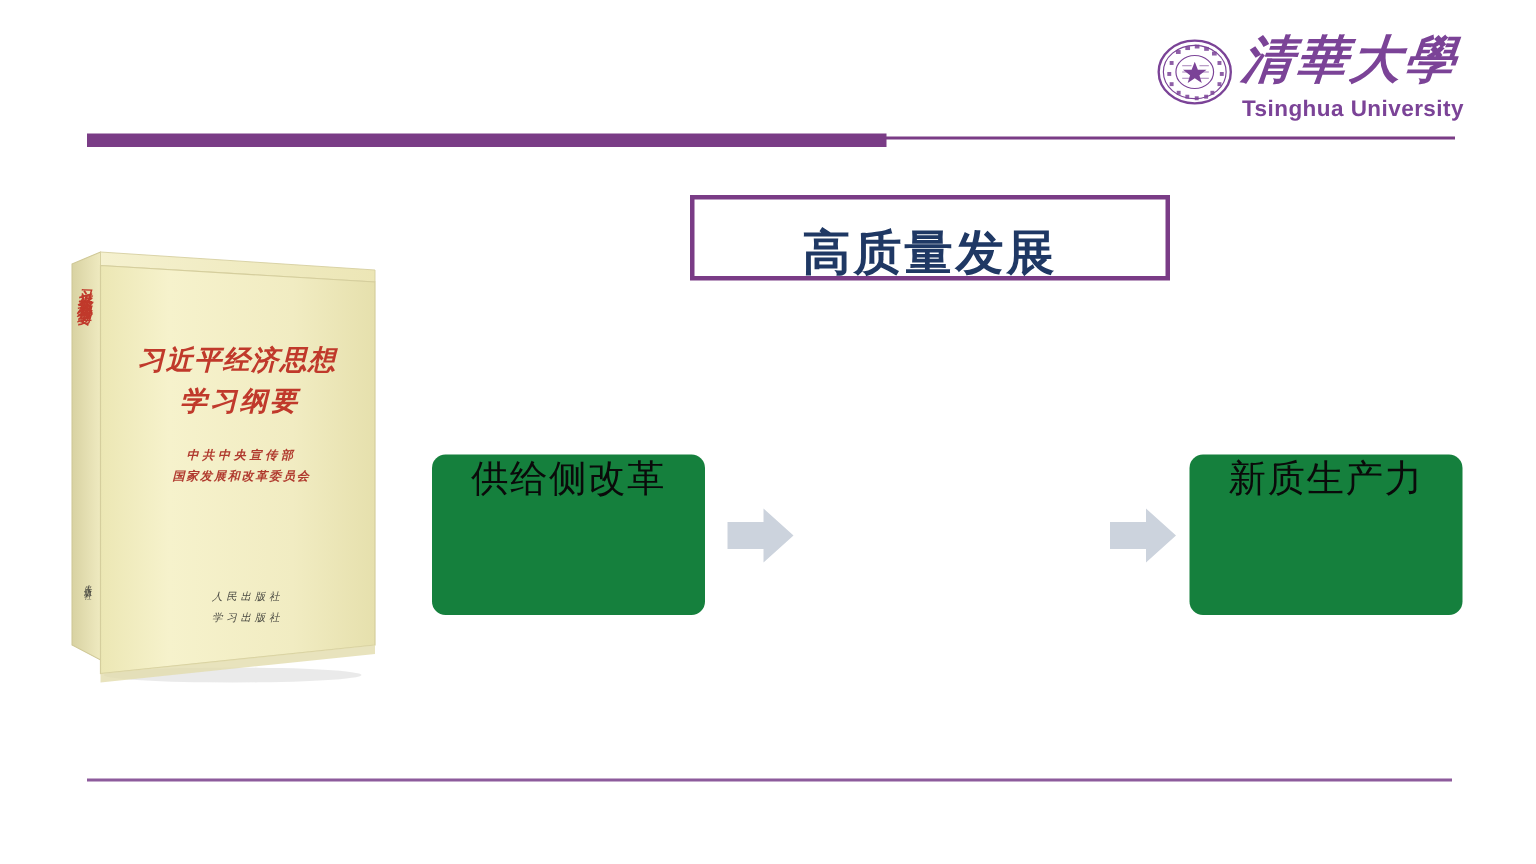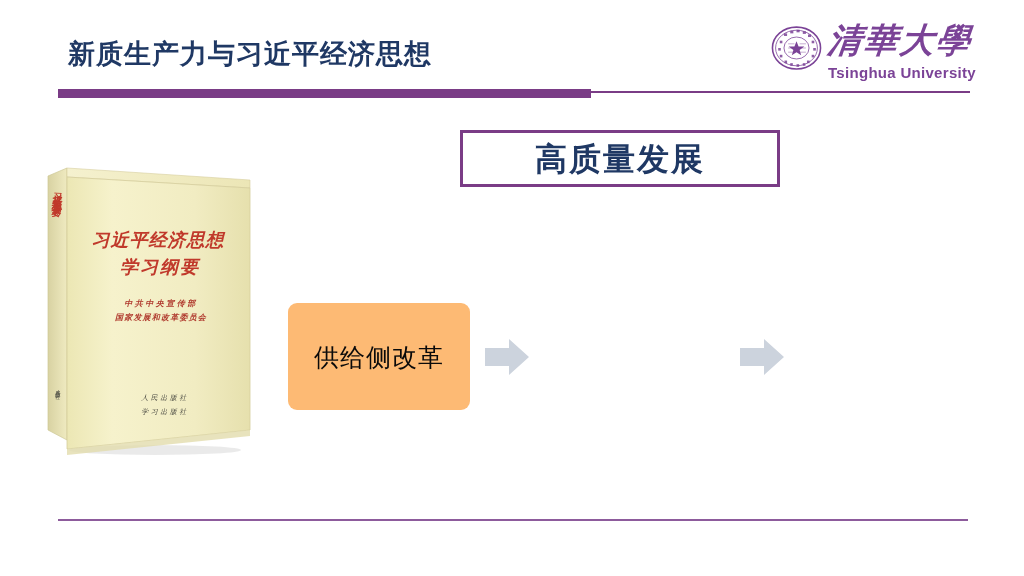--- a/index.html
+++ b/index.html
@@ -90,21 +90,21 @@
   #headline-box {
     position: absolute;
     left: 460px;
     top: 130px;
     width: 320px;
     height: 57px;
     background: #ffffff;
     border: 3px solid #7a3c86;
     box-sizing: border-box;
     display: flex;
-    align-items: center;
+    align-items: flex-end;
     justify-content: center;
   }
   #headline-text {
     font-size: 32px;
     font-weight: bold;
     color: #1f3864;
     letter-spacing: 2px;
     line-height: 1;
   }
 
@@ -118,24 +118,23 @@
     font-style: italic;
   }
   .book-svg { display: block; }
 
   
   .flow-box {
     position: absolute;
     top: 303px;
     width: 182px;
     height: 107px;
-    background: #fdba74;
+    background: #15803d;
     border-radius: 9px;
     display: flex;
-    align-items: center;
     justify-content: center;
     box-sizing: border-box;
     padding: 0 10px;
   }
   .flow-box-label {
     font-size: 25px;
     color: #0a0a0a;
     text-align: center;
     line-height: 1.28;
     letter-spacing: 1px;
@@ -161,21 +160,20 @@
     width: 910px;
     height: 2px;
     background: #8d5b9c;
   }
 </style>
 </head>
 <body>
 
 <div id="slide">
 
-  <div id="slide-title">新质生产力与习近平经济思想</div>
   <div id="title-bar-thin"></div>
   <div id="title-bar-thick"></div>
 
   <div id="logo-wrap">
     <svg id="logo-seal" viewBox="0 0 100 88">
       <ellipse cx="50" cy="44" rx="46" ry="40" fill="none" stroke="#7b4397" stroke-width="3"></ellipse>
       <ellipse cx="50" cy="44" rx="40" ry="34" fill="none" stroke="#7b4397" stroke-width="1.5"></ellipse>
       <ellipse cx="50" cy="44" rx="24" ry="21" fill="none" stroke="#7b4397" stroke-width="1.5"></ellipse>
       <polygon points="50,31 54,41 65,41 56,48 59,58 50,52 41,58 44,48 35,41 46,41" fill="#7b4397"></polygon>
       <g fill="#7b4397" opacity="0.85">
@@ -259,16 +257,19 @@
 
   <svg id="flow-arrow-1" class="flow-arrow" viewBox="0 0 48 40">
     <polygon points="2,11 26,11 26,2 46,20 26,38 26,29 2,29" fill="#ccd3dd"></polygon>
   </svg>
 
 
   <svg id="flow-arrow-2" class="flow-arrow" viewBox="0 0 48 40">
     <polygon points="2,11 26,11 26,2 46,20 26,38 26,29 2,29" fill="#ccd3dd"></polygon>
   </svg>
 
+  <div id="flow-box-3" class="flow-box">
+    <span class="flow-box-label">新质生产力</span>
+  </div>
 
   <div id="footer-rule"></div>
 
 </div>
 
 </body></html>

